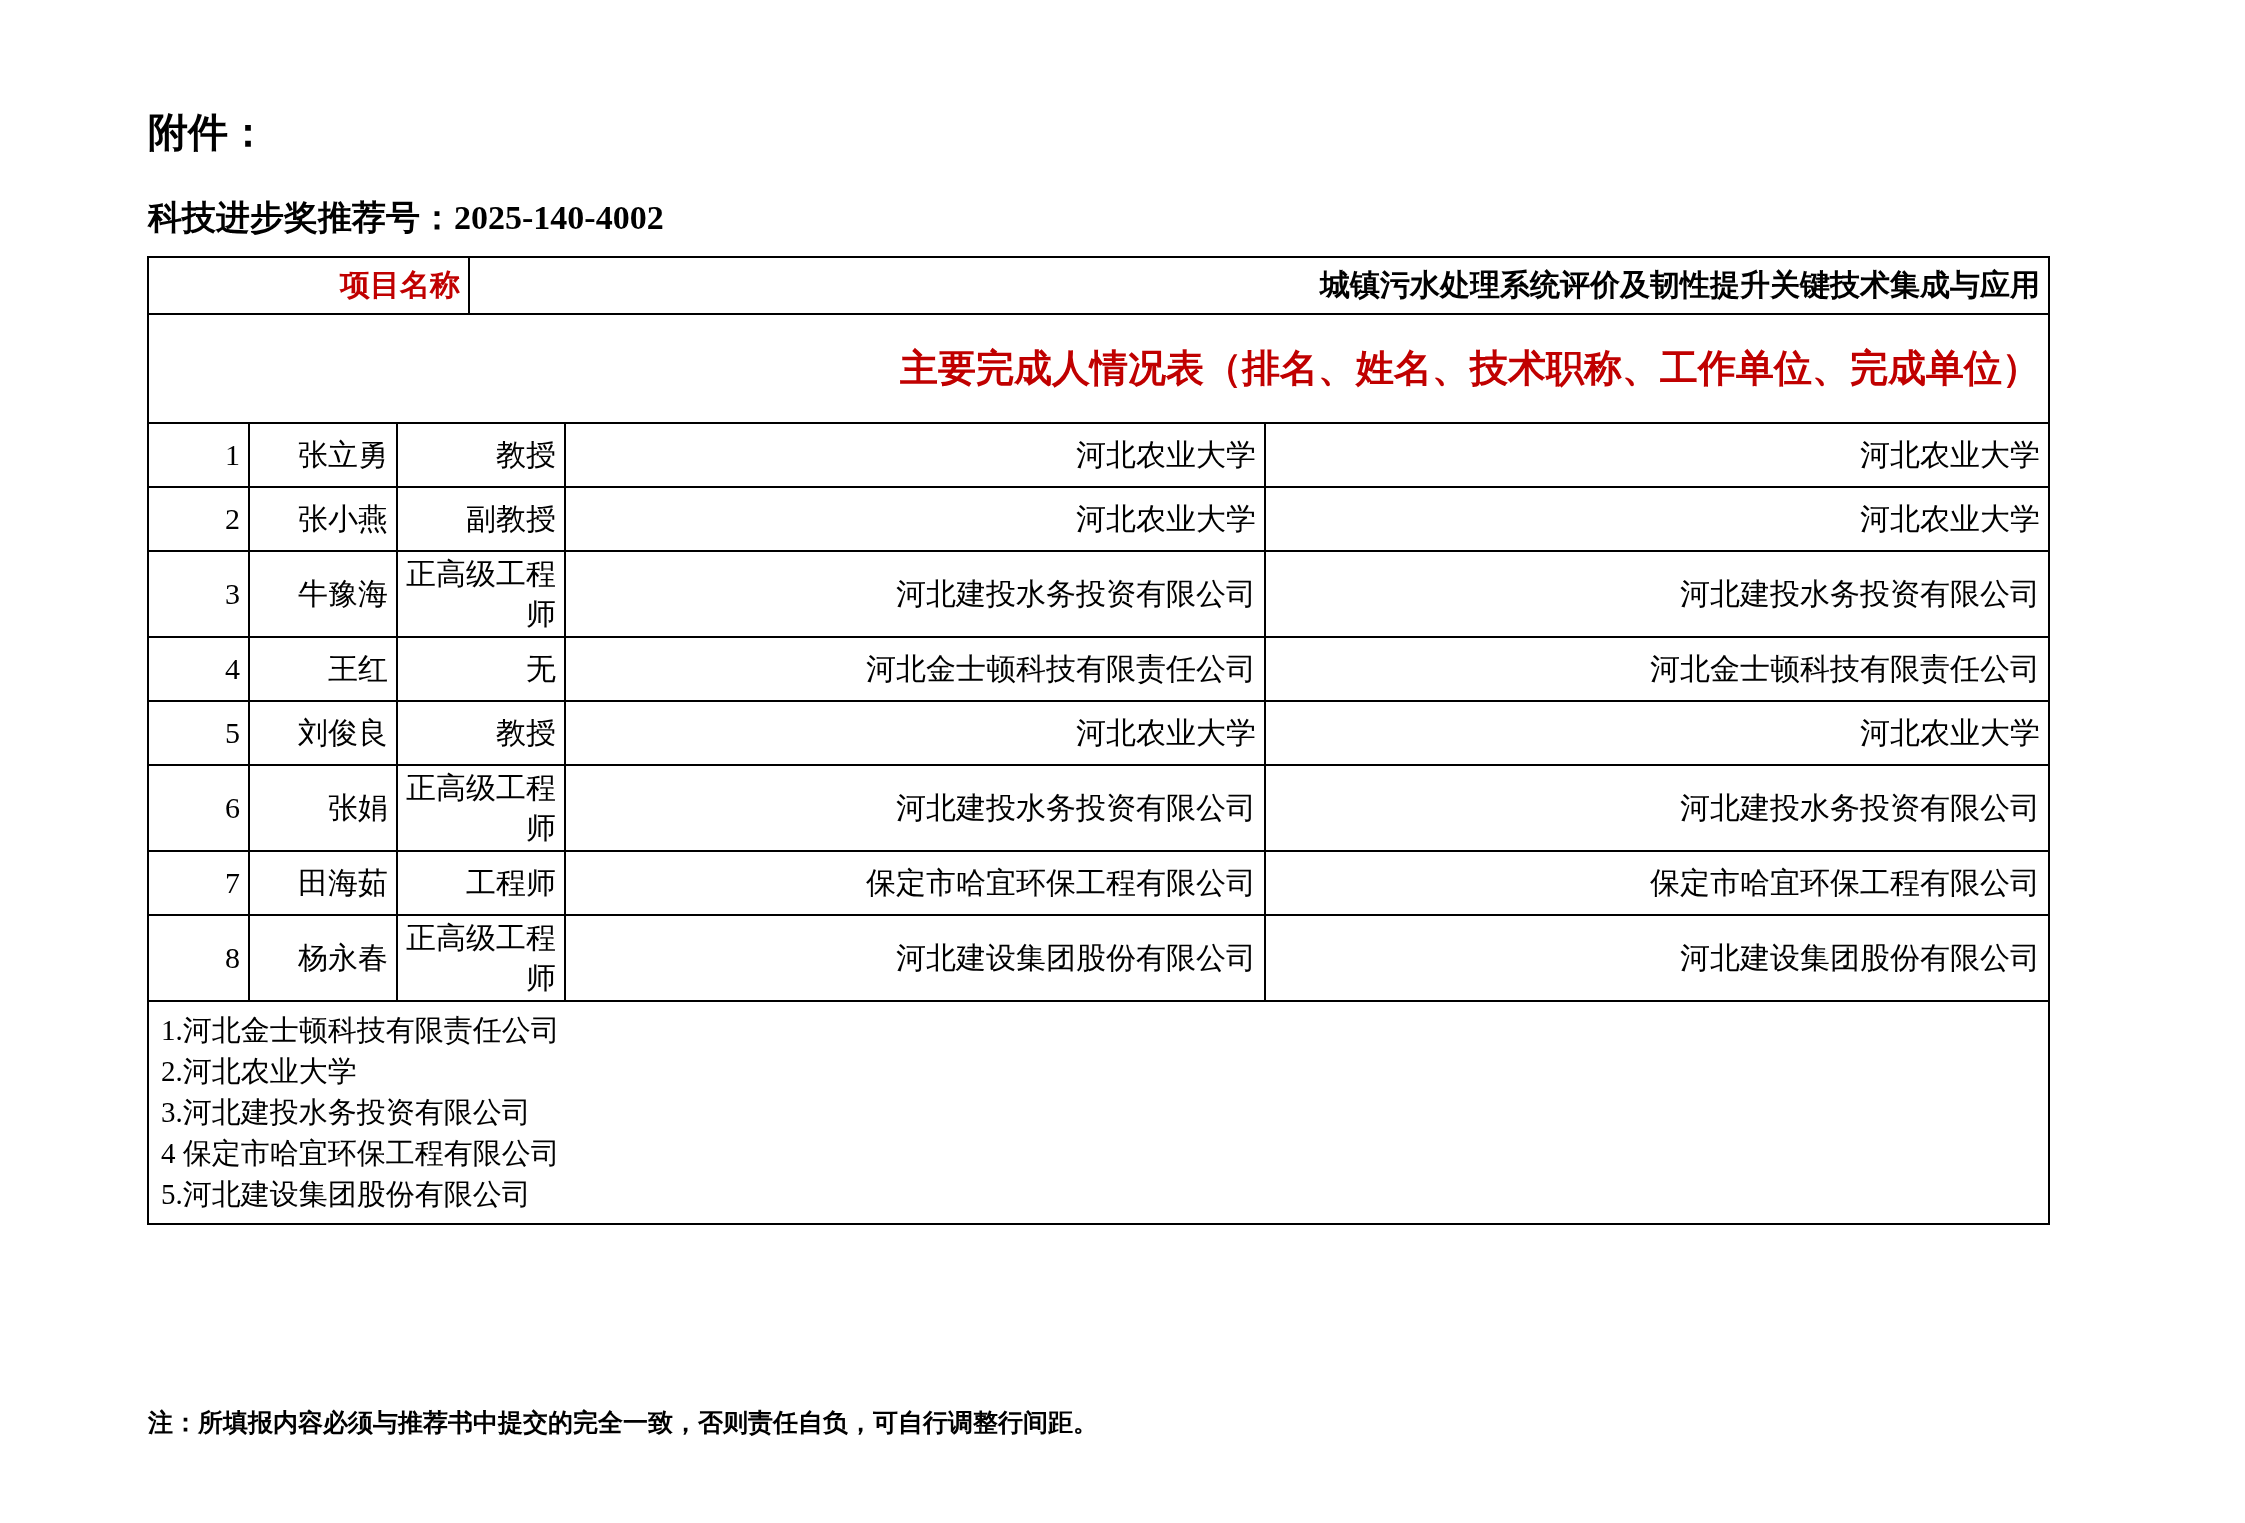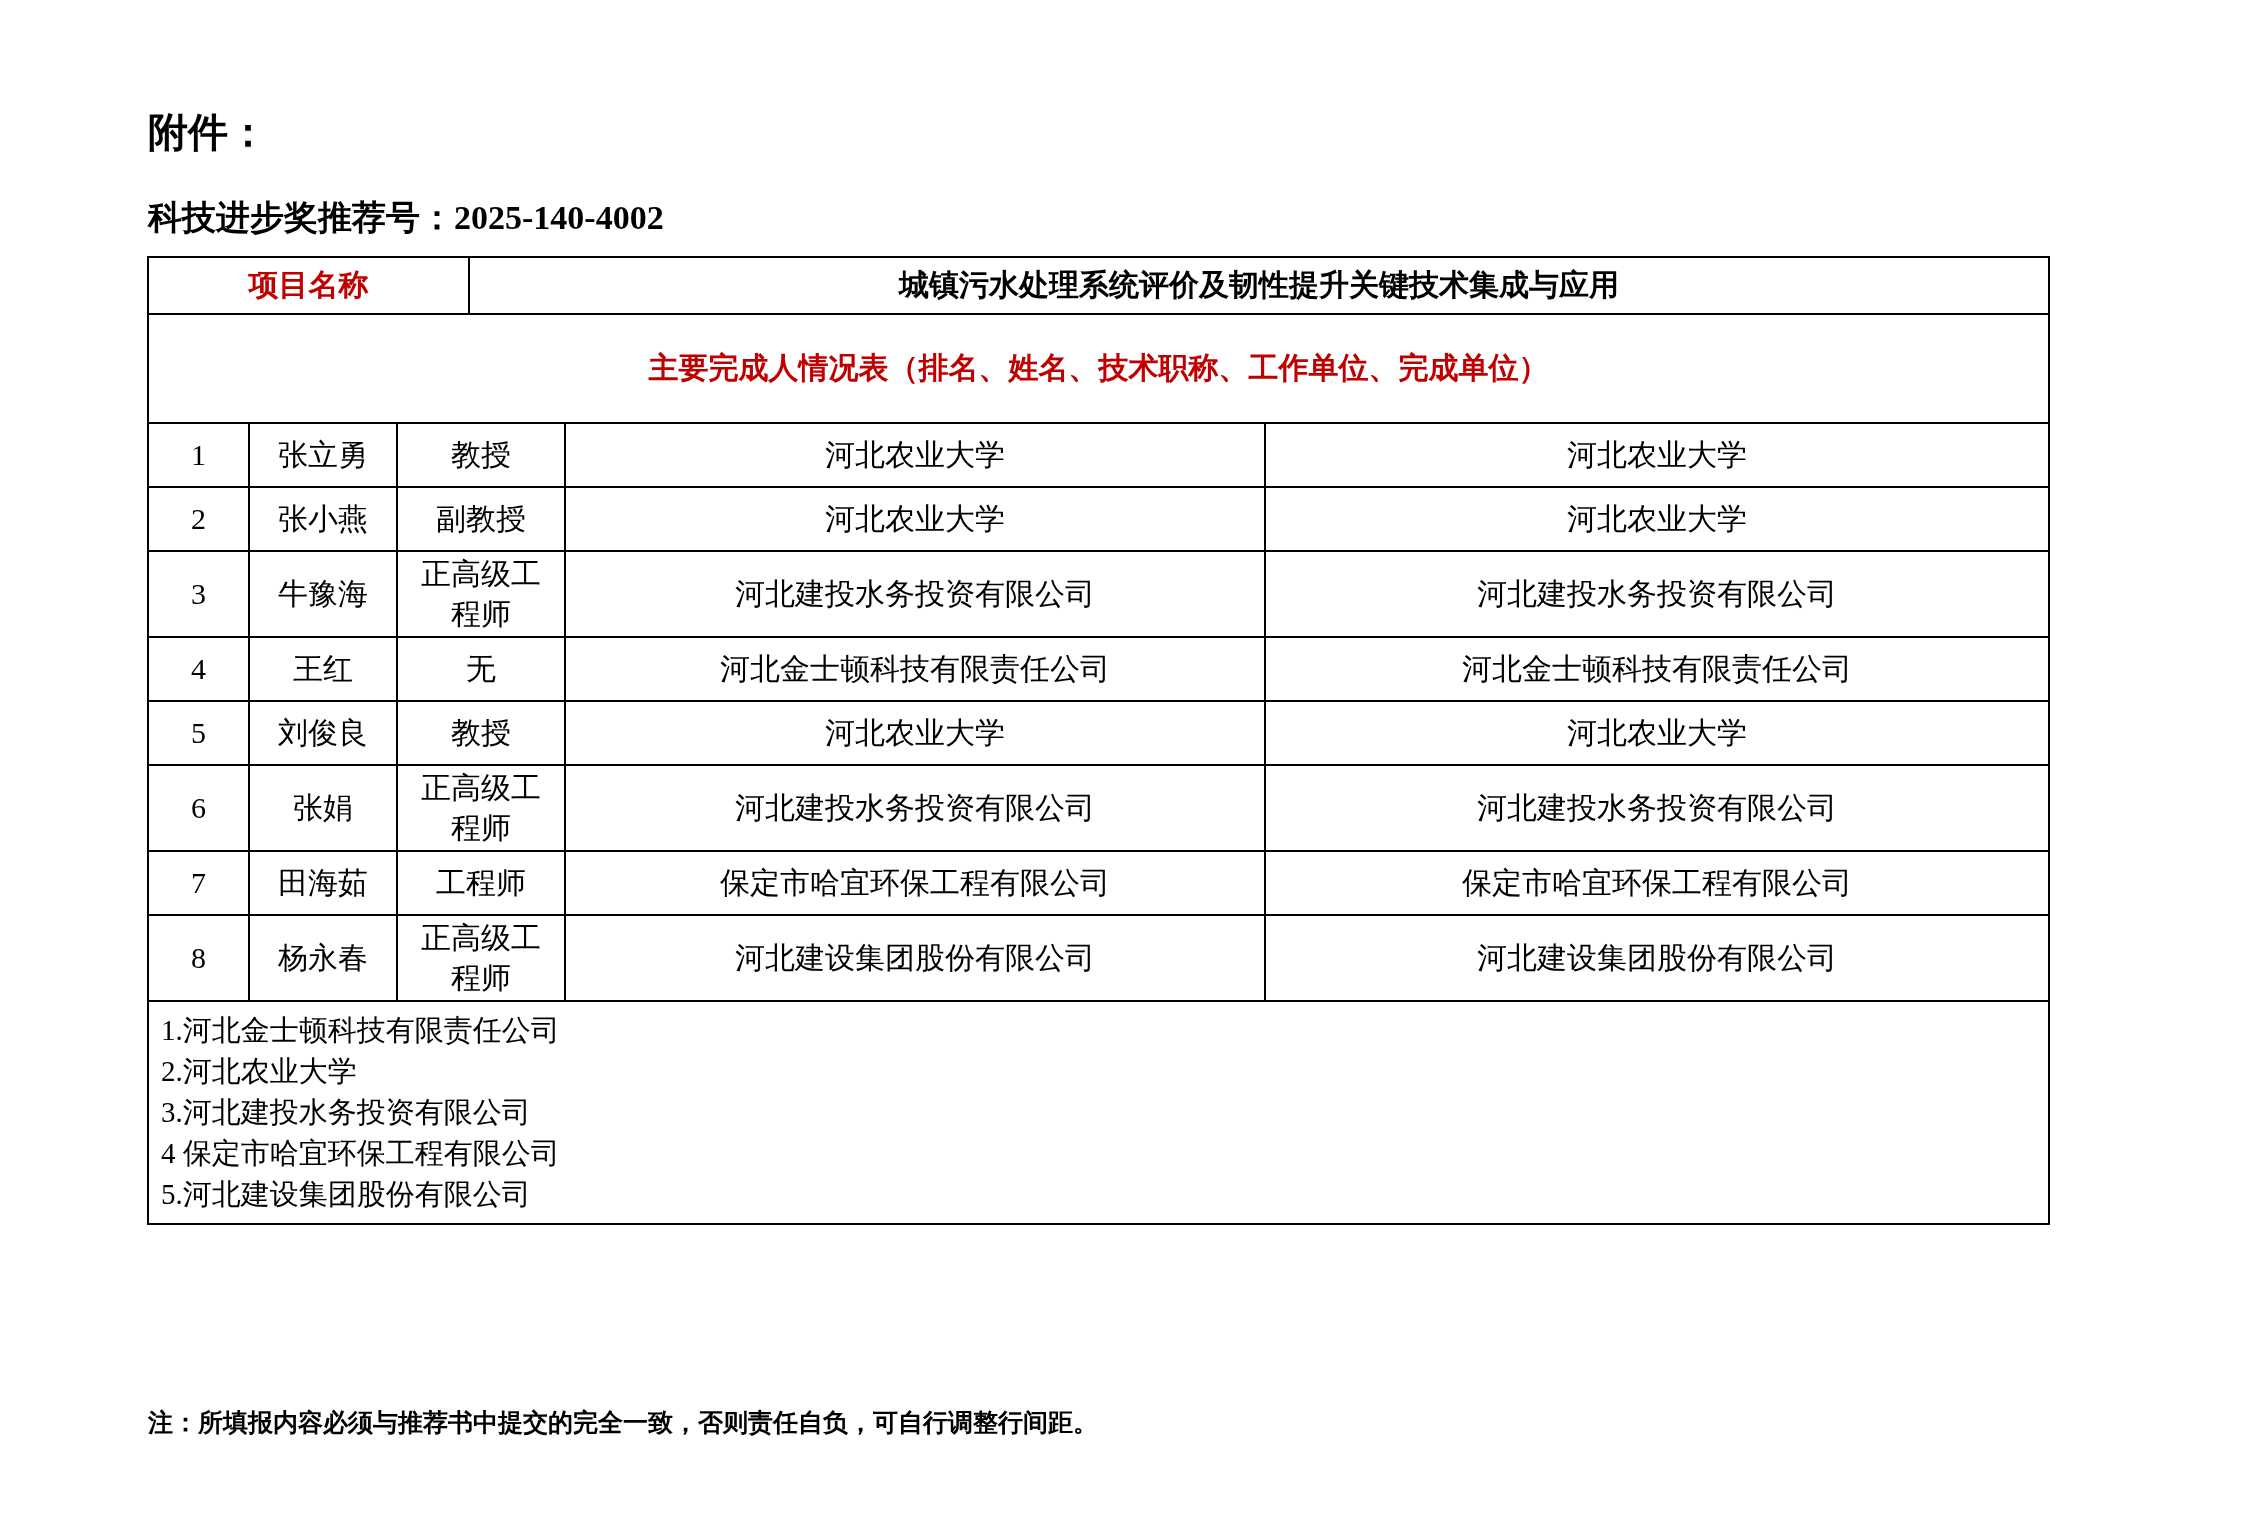--- a/index.html
+++ b/index.html
@@ -30,31 +30,31 @@
   table.award-table {
     position: absolute;
     left: 147px;
     top: 243px;
     width: 1901px;
     border-collapse: collapse;
     table-layout: fixed;
   }
   table.award-table td {
     border: 2px solid #000000;
-    text-align: center;
+    text-align: right;
     vertical-align: middle;
     font-size: 30px;
-    padding: 2px 16px;
+    padding: 2px 8px;
     overflow: hidden;
   }
   .red { color: #c00000; }
   .bold { font-weight: bold; }
   tr.info-row-1 td { height: 51px; }
   tr.info-row-2 td { height: 52px; }
-  tr.section-title-row td { height: 103px; font-size: 30px; }
+  tr.section-title-row td { height: 103px; font-size: 38px; }
   tr.header-row td { height: 66px; font-weight: bold; font-size: 31px; }
   .sp2 { letter-spacing: 14px; }
   tr.data-row td { height: 58px; line-height: 40px; }
   td.title-cell { padding: 2px 10px; }
   tr.units-title-row td { height: 58px; font-size: 31px; }
   tr.units-list-row td {
     height: 204px;
     text-align: left;
     vertical-align: top;
     padding: 8px 0 8px 12px;

